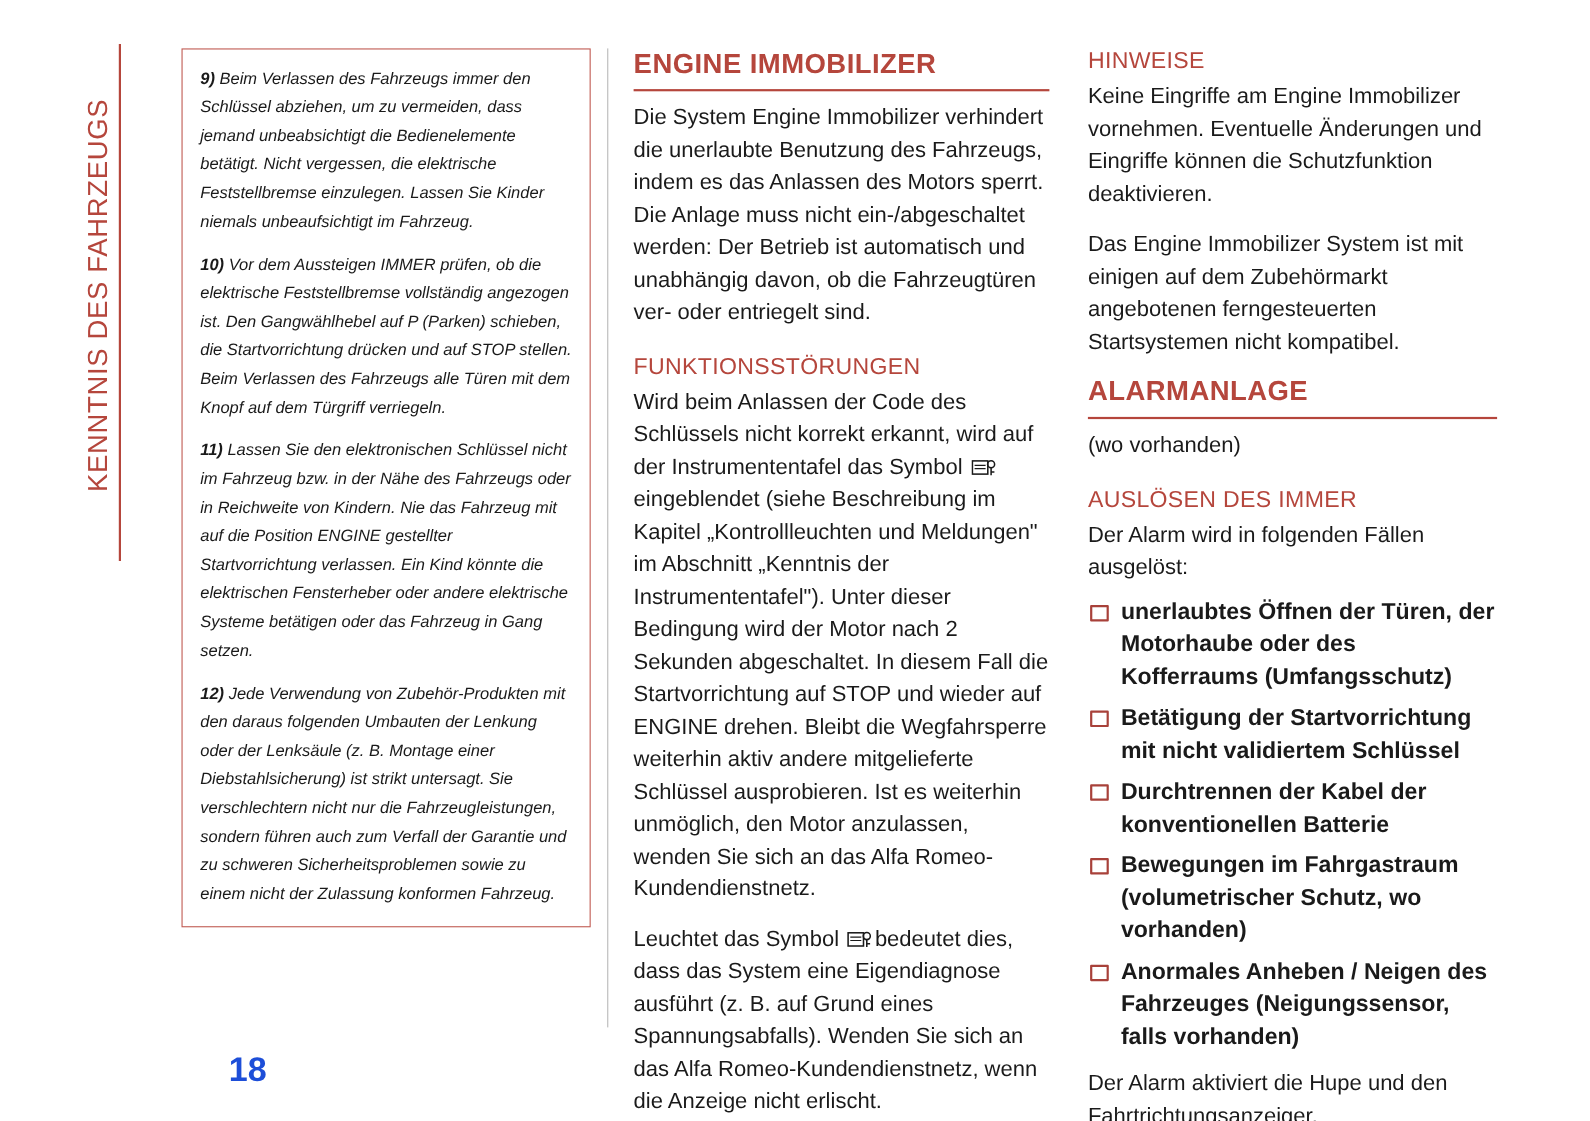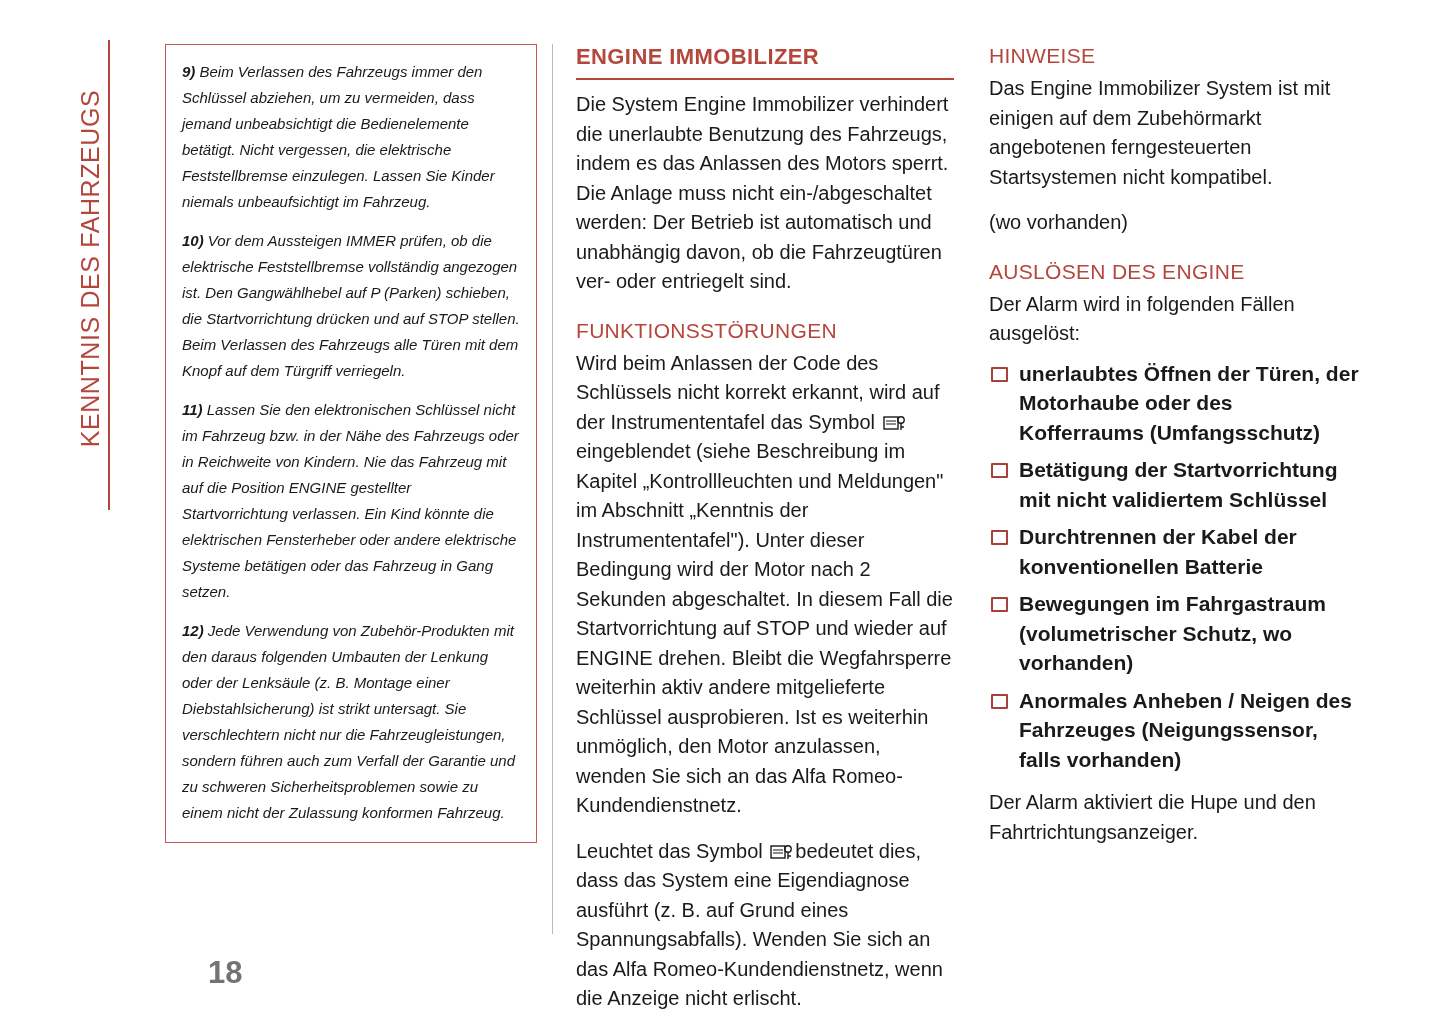--- a/index.html
+++ b/index.html
@@ -77,21 +77,21 @@
   }
   .warn-box p:last-child { margin-bottom: 0; }
   .warn-box b {
     font-weight: 700;
     font-style: italic;
   }
 
   
   h1.sec-title {
     margin: 0 0 10px 0;
-    font-size: 22px;
+    font-size: 25px;
     font-weight: 700;
     color: #b5463c;
     letter-spacing: 0.4px;
     border-bottom: 2px solid #b5463c;
     padding-bottom: 8px;
   }
   h2.sub-title {
     margin: 22px 0 6px 0;
     font-size: 21px;
     font-weight: 400;
@@ -138,21 +138,21 @@
   }
   .key-icon svg { display:block; }
 
   
   .page-number {
     position: absolute;
     left: 167px;
     bottom: 28px;
     font-size: 31px;
     font-weight: 700;
-    color: #737373;
+    color: #1d4ed8;
     padding-left: 41px;
   }
 </style>
 </head>
 <body>
 
 <div class="page">
 
   <div class="side-tab">
     <div class="side-tab-label">KENNTNIS DES FAHRZEUGS</div>
@@ -185,25 +185,27 @@
     <p class="body"><span>Leuchtet das Symbol </span><span class="key-icon"><svg width="23" height="20" viewBox="0 0 23 20">
             <rect x="1" y="4" width="14" height="12" fill="none" stroke="#1a1a1a" stroke-width="1.4"></rect>
             <path d="M3 8 h10 M3 11 h10" stroke="#1a1a1a" stroke-width="1.1"></path>
             <circle cx="18" cy="7" r="3.2" fill="none" stroke="#1a1a1a" stroke-width="1.4"></circle>
             <path d="M18 10 v7 M18 14 h3" stroke="#1a1a1a" stroke-width="1.4"></path>
           </svg></span><span>bedeutet dies, dass das System eine Eigendiagnose ausführt (z. B. auf Grund eines Spannungsabfalls). Wenden Sie sich an das Alfa Romeo-Kundendienstnetz, wenn die Anzeige nicht erlischt.</span></p>
   </div>
 
   <div class="col col3">
     <h2 class="sub-title first">HINWEISE</h2>
+    <p class="body">Keine Eingriffe am Engine Immobilizer vornehmen. Eventuelle Änderungen und Eingriffe können die Schutzfunktion deaktivieren.</p>
     <p class="body">Das Engine Immobilizer System ist mit einigen auf dem Zubehörmarkt angebotenen ferngesteuerten Startsystemen nicht kompatibel.</p>
 
+    <h1 class="sec-title">ALARMANLAGE</h1>
     <p class="body tight">(wo vorhanden)</p>
 
-    <h2 class="sub-title">AUSLÖSEN DES ENGINE</h2>
+    <h2 class="sub-title">AUSLÖSEN DES IMMER</h2>
     <p class="body tight">Der Alarm wird in folgenden Fällen ausgelöst:</p>
 
     <div class="bullet"><span class="sq"></span><span>unerlaubtes Öffnen der Türen, der Motorhaube oder des Kofferraums (Umfangsschutz)</span></div>
     <div class="bullet"><span class="sq"></span><span>Betätigung der Startvorrichtung mit nicht validiertem Schlüssel</span></div>
     <div class="bullet"><span class="sq"></span><span>Durchtrennen der Kabel der konventionellen Batterie</span></div>
     <div class="bullet"><span class="sq"></span><span>Bewegungen im Fahrgastraum (volumetrischer Schutz, wo vorhanden)</span></div>
     <div class="bullet"><span class="sq"></span><span>Anormales Anheben / Neigen des Fahrzeuges (Neigungssensor, falls vorhanden)</span></div>
 
     <p class="body" style="margin-top:14px">Der Alarm aktiviert die Hupe und den Fahrtrichtungsanzeiger.</p>
 

